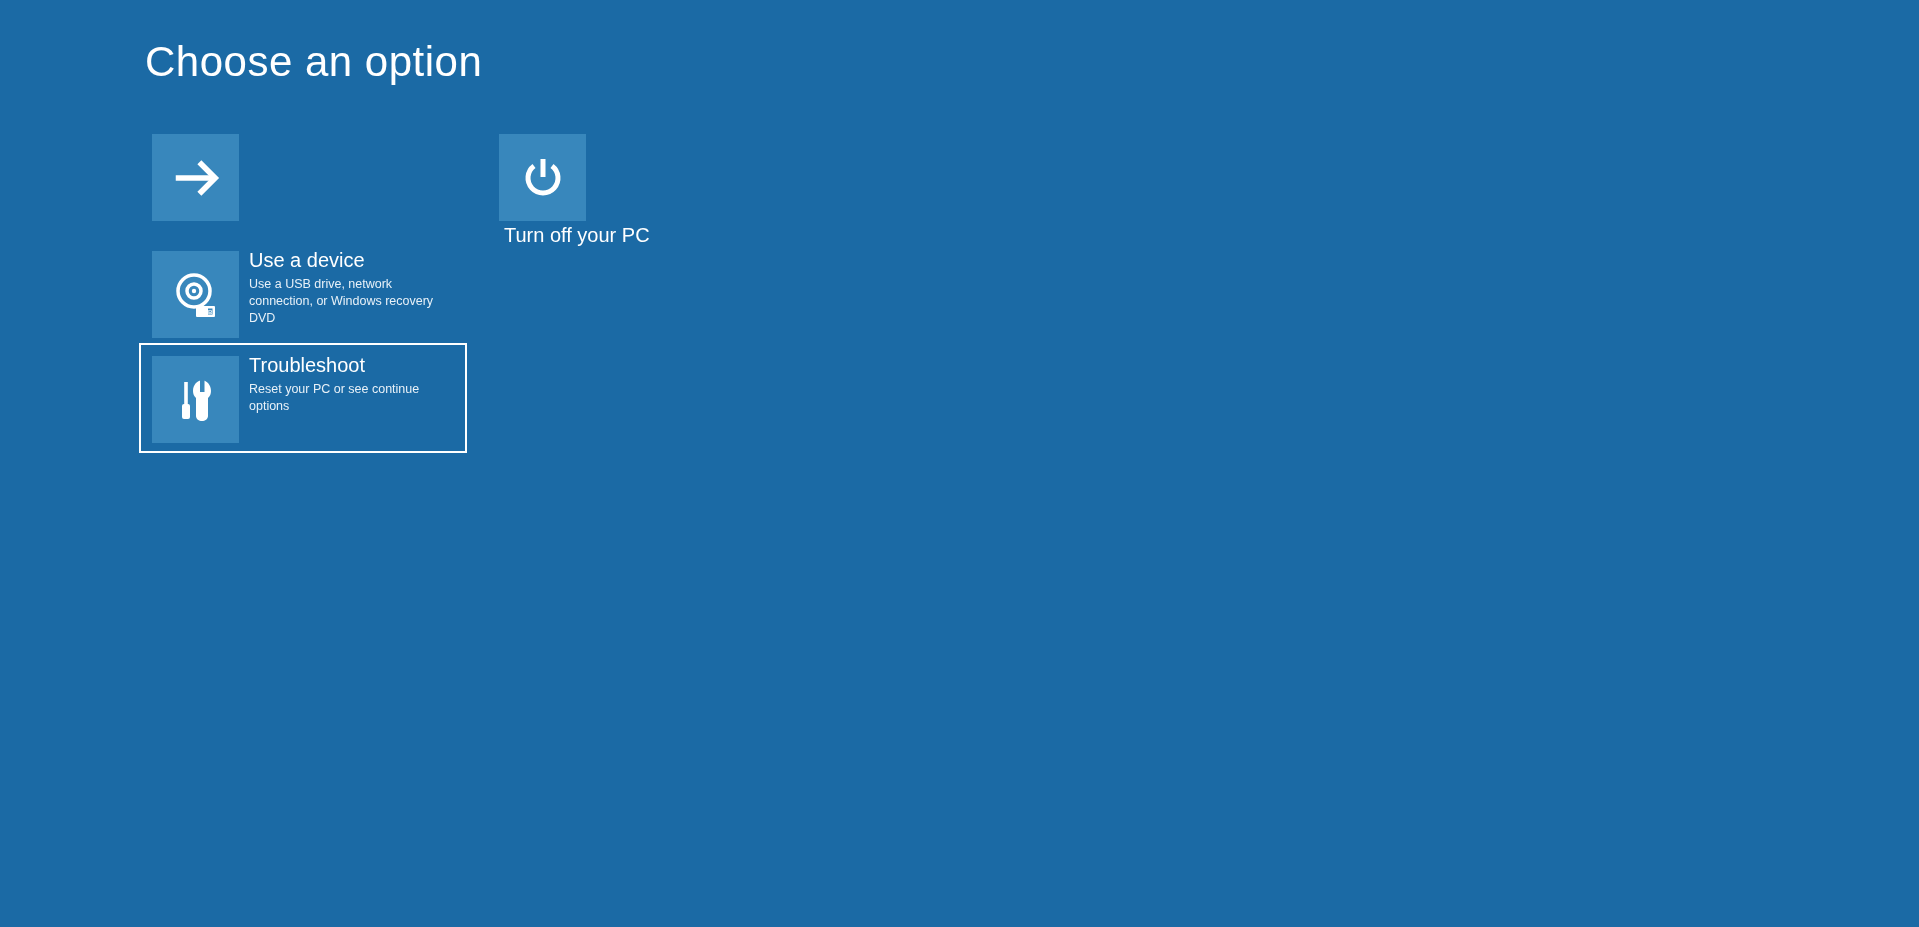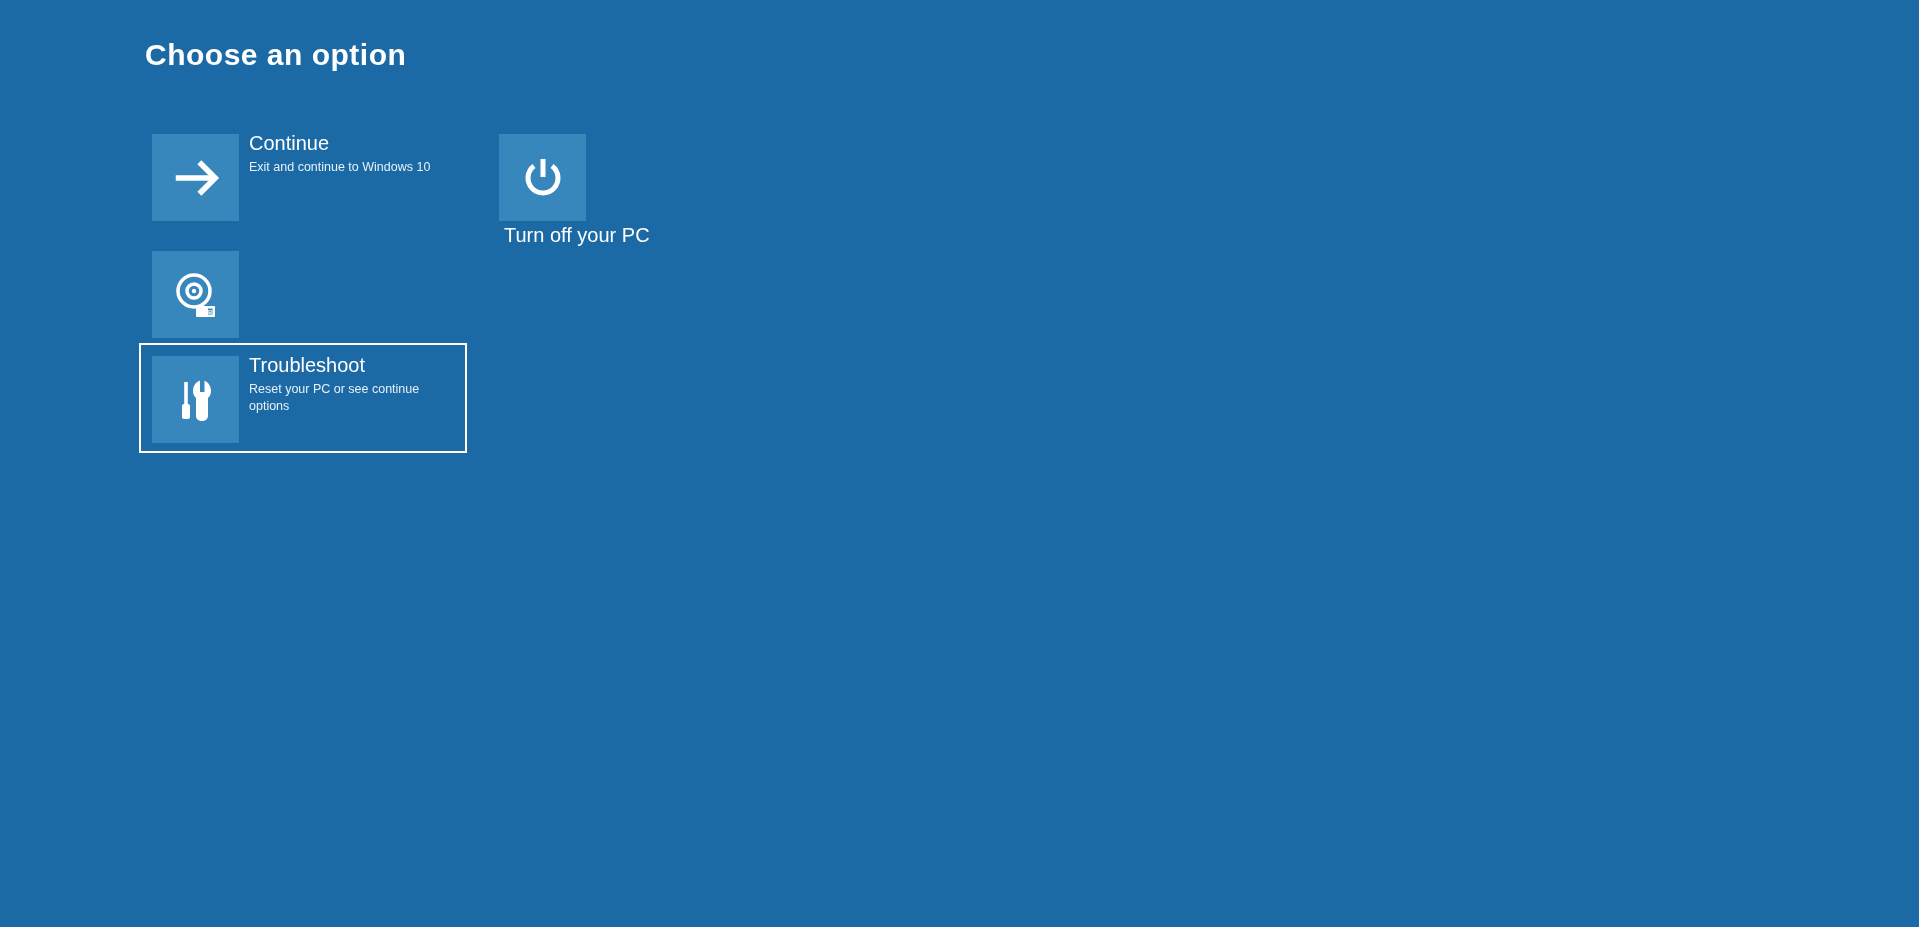--- a/index.html
+++ b/index.html
@@ -13,22 +13,22 @@
       background-color: #1b6aa5;
       font-family: "Segoe UI Light", "Segoe UI", Arial, sans-serif;
       color: #ffffff;
       overflow: hidden;
       position: relative;
     }
     .header-title {
       position: absolute;
       left: 145px;
       top: 38px;
-      font-size: 30px;
-      font-weight: 700;
+      font-size: 42px;
+      font-weight: 400;
       letter-spacing: 0.5px;
     }
     .tile-grid {
       position: absolute;
       left: 139px;
       top: 121px;
     }
     .tile {
       position: absolute;
       width: 328px;
@@ -86,24 +86,20 @@
 
   <div class="tile pos-00">
     <div class="tile-icon-box">
       <svg width="54" height="54" viewBox="0 0 48 48">
         <g fill="none" stroke="#ffffff" stroke-width="5" stroke-linecap="butt" stroke-linejoin="miter">
           <line x1="6" y1="24" x2="40" y2="24"></line>
           <polyline points="27,10 41,24 27,38"></polyline>
         </g>
       </svg>
     </div>
-    <div class="tile-text">
-      <div class="tile-title">Continue</div>
-      <div class="tile-desc">Exit and continue to Windows 10</div>
-    </div>
   </div>
 
   <div class="tile pos-01">
     <div class="tile-icon-box">
       <svg width="48" height="48" viewBox="0 0 48 48">
         <g fill="none" stroke="#ffffff" stroke-width="5" stroke-linecap="butt">
           <path d="M 15 12 A 15 15 0 1 0 33 12"></path>
           <line x1="24" y1="5" x2="24" y2="23"></line>
         </g>
       </svg>
@@ -122,20 +118,24 @@
           <circle cx="26" cy="24" r="7"></circle>
           <circle cx="26" cy="24" r="2.2" fill="#ffffff" stroke="none"></circle>
         </g>
         <g>
           <rect x="28" y="39" width="19" height="11" rx="1" fill="#ffffff"></rect>
           <rect x="40" y="41.5" width="4.5" height="6" fill="#3887bc"></rect>
           <text x="42.2" y="47" font-size="6" fill="#ffffff" text-anchor="middle" font-family="Segoe UI, Arial" font-weight="600">B</text>
         </g>
       </svg>
     </div>
+    <div class="tile-text">
+      <div class="tile-title">Use a device</div>
+      <div class="tile-desc">Use a USB drive, network connection, or Windows recovery DVD</div>
+    </div>
   </div>
 
   <div class="tile pos-20 selected">
     <div class="tile-icon-box">
       <svg width="52" height="52" viewBox="0 0 52 52">
         <g fill="#ffffff">
 
           <rect x="14.2" y="8" width="3.6" height="22"></rect>
           <rect x="12" y="30" width="8" height="15" rx="2"></rect>
 

